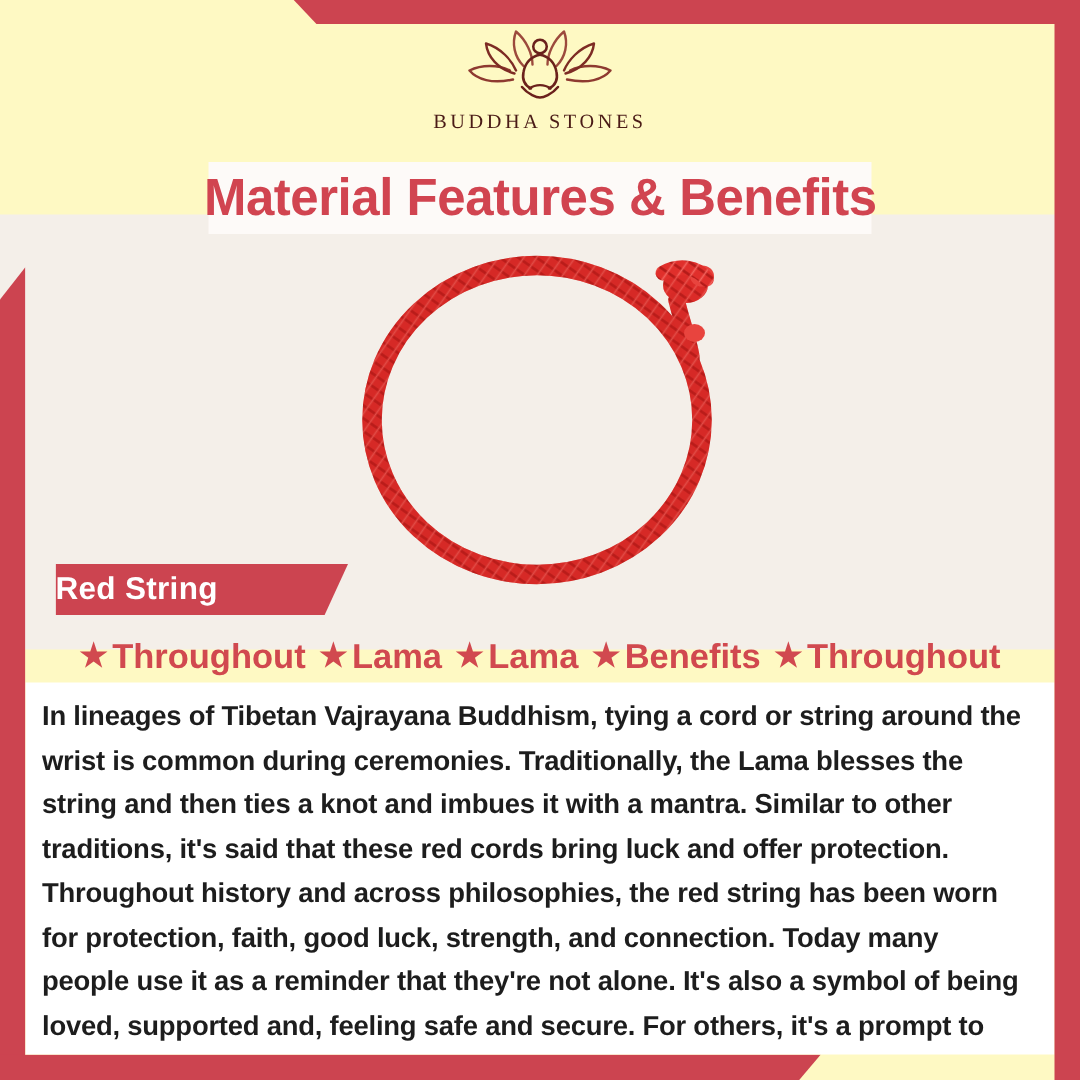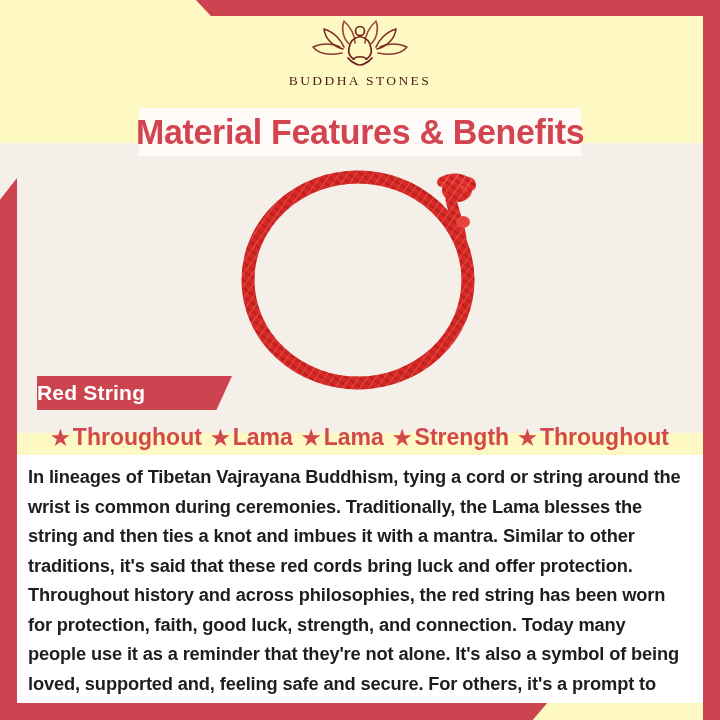--- a/index.html
+++ b/index.html
@@ -288,21 +288,21 @@
     <span class="benefit">
       <span class="star">★</span>
       <span>Lama</span>
     </span>
     <span class="benefit">
       <span class="star">★</span>
       <span>Lama</span>
     </span>
     <span class="benefit">
       <span class="star">★</span>
-      <span>Strength</span>
+      <span>Benefits</span>
     </span>
     <span class="benefit">
       <span class="star">★</span>
       <span>Throughout</span>
     </span>
   </div>
 
   <div class="body-block">
     <p class="body-text">In lineages of Tibetan Vajrayana Buddhism, tying a cord or string around the wrist is common during ceremonies. Traditionally, the Lama blesses the string and then ties a knot and imbues it with a mantra. Similar to other traditions, it's said that these red cords bring luck and offer protection. Throughout history and across philosophies, the red string has been worn for protection, faith, good luck, strength, and connection. Today many people use it as a reminder that they're not alone. It's also a symbol of being loved, supported and, feeling safe and secure. For others, it's a prompt to stay positive while facing any adversity.</p>
   </div>

